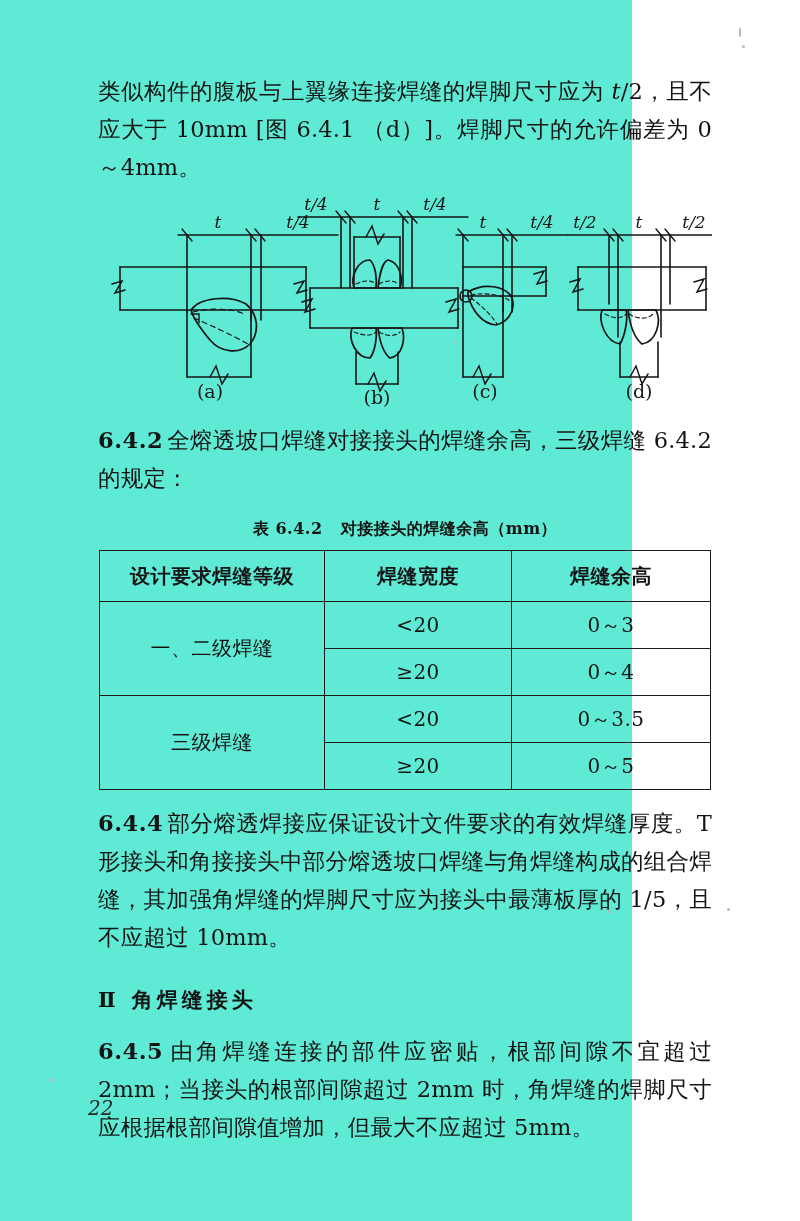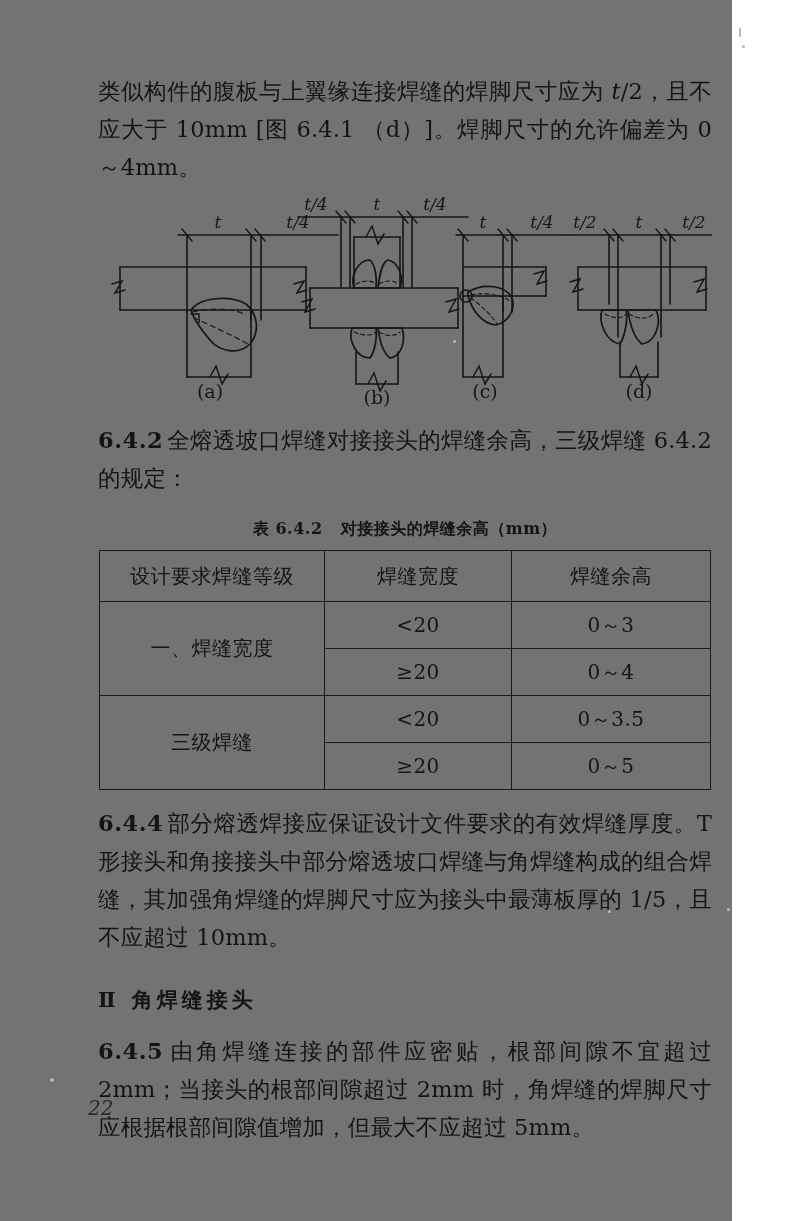--- a/index.html
+++ b/index.html
@@ -11,23 +11,23 @@
     width: 800px;
     height: 1221px;
     position: relative;
     font-family: "DejaVu Serif", "Liberation Serif", serif;
     color: #141414;
     overflow: hidden;
   }
   .page {
     position: absolute;
     left: 0; top: 0;
-    width: 732px;
+    width: 632px;
     height: 1221px;
-    background: #737373;
+    background: #5eead4;
   }
   
   .paper-tint {
     position: absolute;
     inset: 0;
     background:
       radial-gradient(circle at 18% 12%, rgba(0,0,0,0.012) 0 1px, transparent 1px),
       radial-gradient(circle at 72% 46%, rgba(0,0,0,0.012) 0 1px, transparent 1px),
       radial-gradient(circle at 44% 82%, rgba(0,0,0,0.010) 0 1px, transparent 1px);
     pointer-events: none;
@@ -99,21 +99,21 @@
     border: 1.6px solid #1a1a1a;
     text-align: center;
     font-size: 20px;
     font-weight: normal;
     padding: 6px 0;
     height: 34px;
     letter-spacing: 0.5px;
   }
   table.spec thead th {
     height: 38px;
-    font-weight: normal;
+    font-weight: bold;
   }
   table.spec .c1 { width: 224px; }
   table.spec .c2 { width: 186px; }
   table.spec .c3 { width: 198px; }
 
   .sec-head {
     text-align: left;
     font-size: 21px;
     font-weight: bold;
     letter-spacing: 4px;
@@ -319,21 +319,21 @@
     <table class="spec">
       <thead>
         <tr>
           <th class="c1">设计要求焊缝等级</th>
           <th class="c2">焊缝宽度</th>
           <th class="c3">焊缝余高</th>
         </tr>
       </thead>
       <tbody>
         <tr>
-          <td class="c1" rowspan="2">一、焊缝宽度</td>
+          <td class="c1" rowspan="2">一、二级焊缝</td>
           <td class="c2 latin">&lt;20</td>
           <td class="c3 latin">0～3</td>
         </tr>
         <tr>
           <td class="c2 latin">≥20</td>
           <td class="c3 latin">0～4</td>
         </tr>
         <tr>
           <td class="c1" rowspan="2">三级焊缝</td>
           <td class="c2 latin">&lt;20</td>

